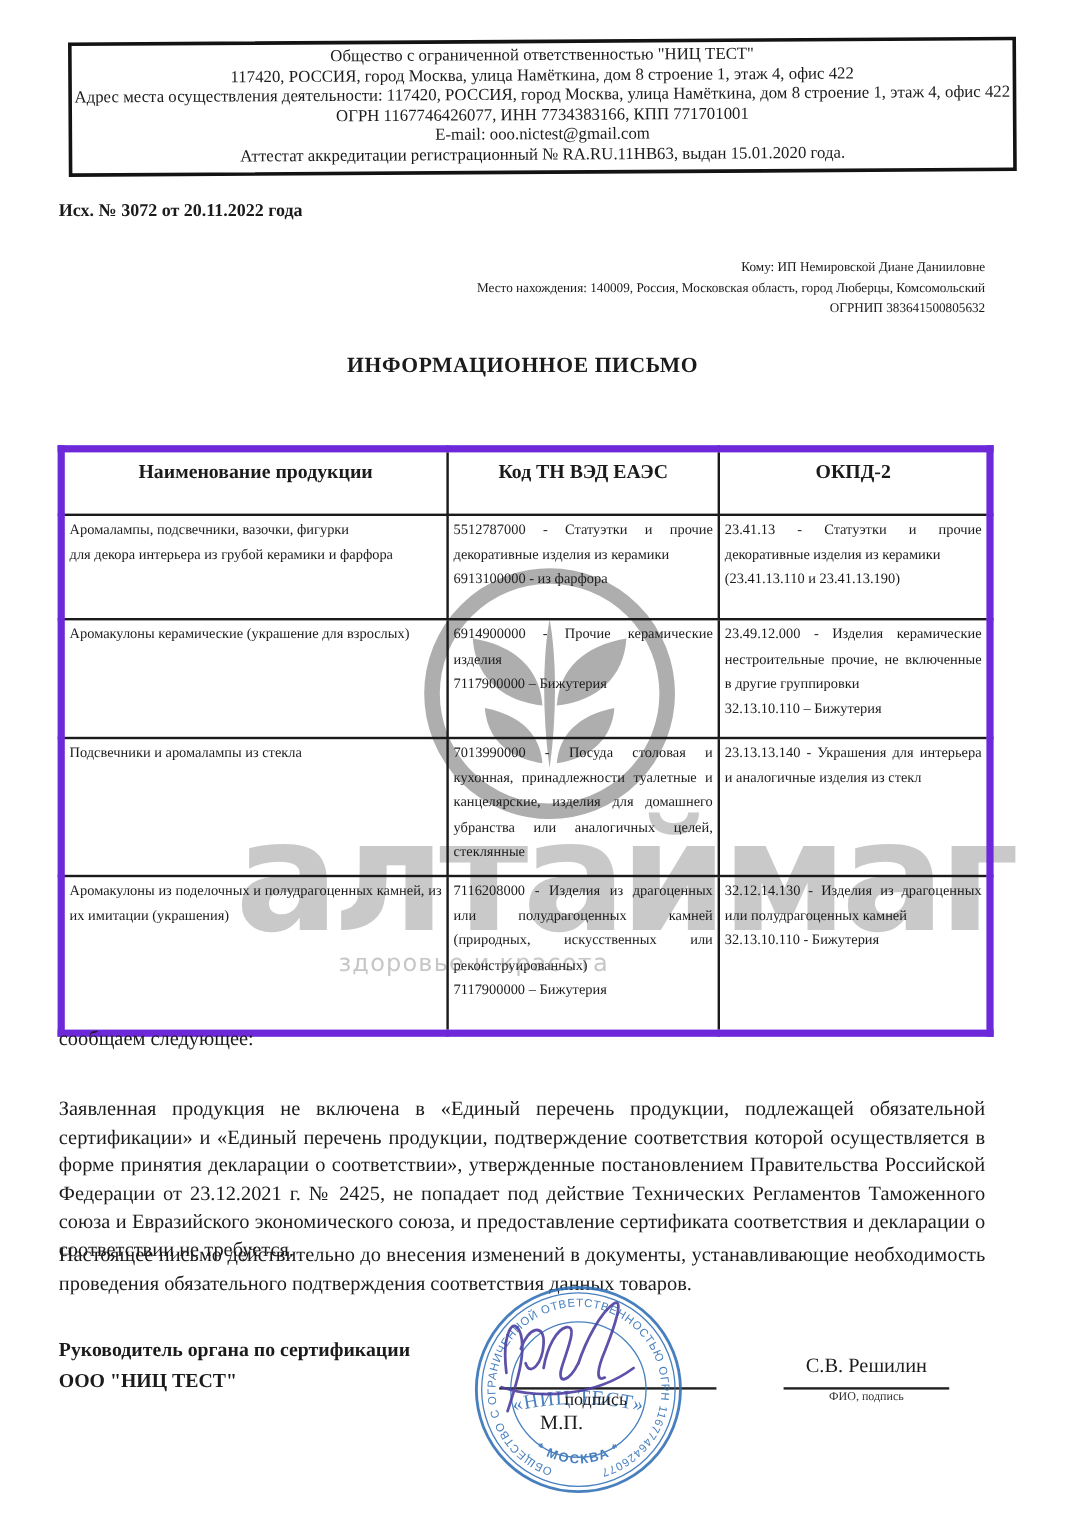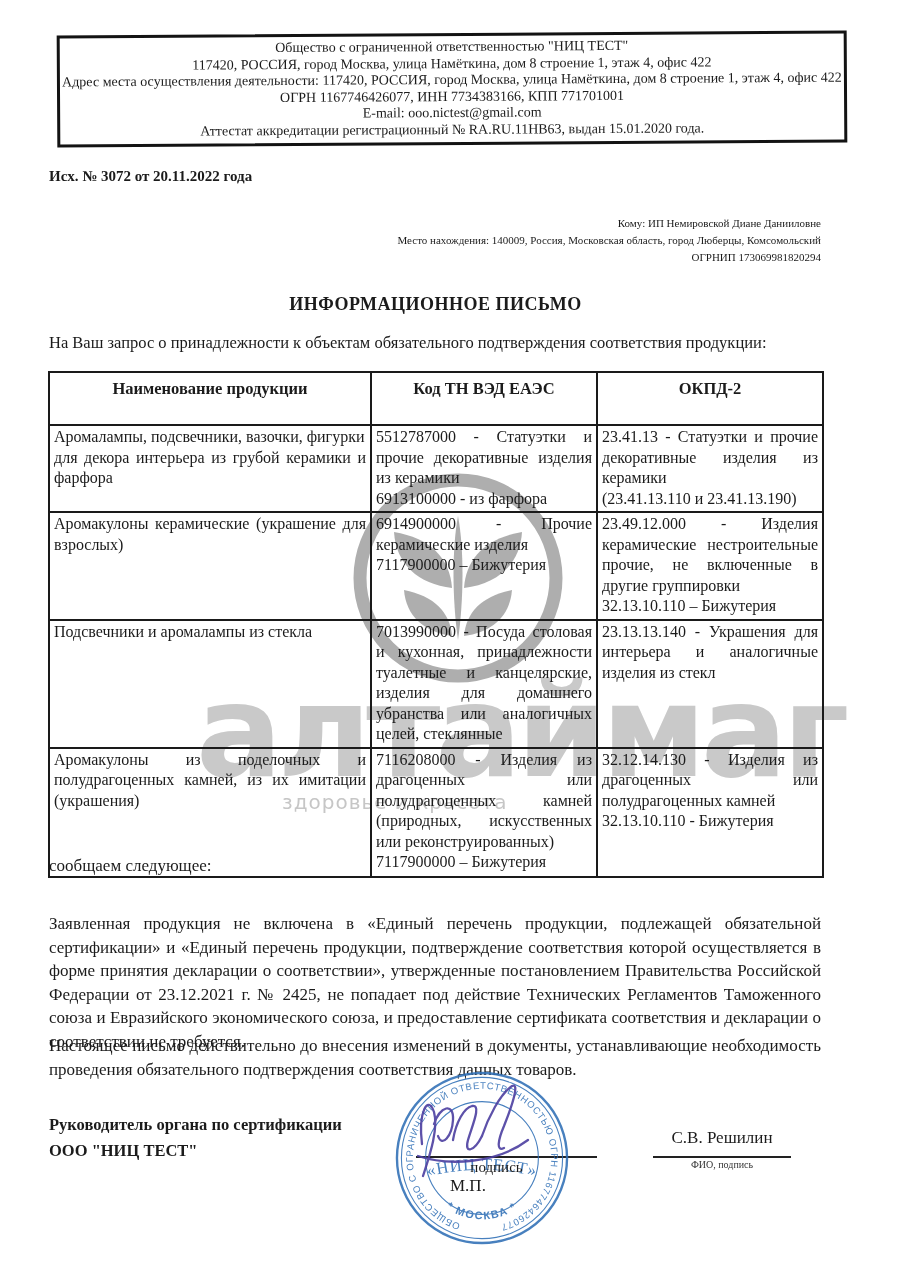--- a/index.html
+++ b/index.html
@@ -24,25 +24,25 @@
 
   .recipient{right:79px;top:215px;width:560px;text-align:right;font-size:11px;line-height:16.8px;z-index:2;}
 
   .title{left:49px;top:294px;width:773px;text-align:center;font-weight:bold;
          font-size:18px;letter-spacing:0.5px;z-index:2;}
   .intro{left:49px;top:333px;width:772px;font-size:16.5px;z-index:2;}
 
   
   .tblwrap{left:48px;top:371px;width:774px;z-index:2;}
   table.products{border-collapse:collapse;width:774px;table-layout:fixed;background:transparent;
-                 border:1px solid #6d28d9;}
+                 border:6px solid #6d28d9;}
   table.products th,table.products td{border:2px solid #1a1a1a;background:transparent;}
   table.products th{font-size:16.5px;font-weight:bold;text-align:center;vertical-align:top;
                     height:44px;padding-top:6px;}
-  table.products td{font-size:16px;line-height:20.5px;vertical-align:top;
+  table.products td{font-size:12px;line-height:20.5px;vertical-align:top;
                     padding:1px 4px 2px 4px;white-space:pre-line;text-align:justify;}
   col.c1{width:322px;} col.c2{width:226px;} col.c3{width:226px;}
   tr.r0 td{height:82px;} tr.r1 td{height:94px;} tr.r2 td{height:110px;} tr.r3 td{height:124px;}
 
   .p-confirm{left:49px;top:856px;font-size:17px;z-index:2;}
   .p-main{left:49px;top:912px;width:772px;font-size:17px;line-height:23.5px;
           text-align:justify;z-index:2;}
   .p-validity{left:49px;top:1034px;width:772px;font-size:17px;line-height:23.5px;
               text-align:justify;z-index:2;}
 
@@ -83,25 +83,24 @@
     <div>ОГРН 1167746426077, ИНН 7734383166, КПП 771701001</div>
     <div>E-mail: ooo.nictest@gmail.com</div>
     <div>Аттестат аккредитации регистрационный № RA.RU.11НВ63, выдан 15.01.2020 года.</div>
   </div>
 
   <div class="abs ref">Исх. № 3072 от 20.11.2022 года</div>
 
   <div class="abs recipient">
     <div>Кому: ИП Немировской Диане Данииловне</div>
     <div>Место нахождения: 140009, Россия, Московская область, город Люберцы, Комсомольский</div>
-    <div>ОГРНИП 173069981820294</div>
+    <div>ОГРНИП 383641500805632</div>
   </div>
 
   <div class="abs title">ИНФОРМАЦИОННОЕ ПИСЬМО</div>
-  <div class="abs intro">На Ваш запрос о принадлежности к объектам обязательного подтверждения соответствия продукции:</div>
 
   <div class="abs tblwrap">
     <table class="products">
       <colgroup>
           <col class="c1">
           <col class="c2">
           <col class="c3">
         </colgroup>
       <thead>
         <tr>

